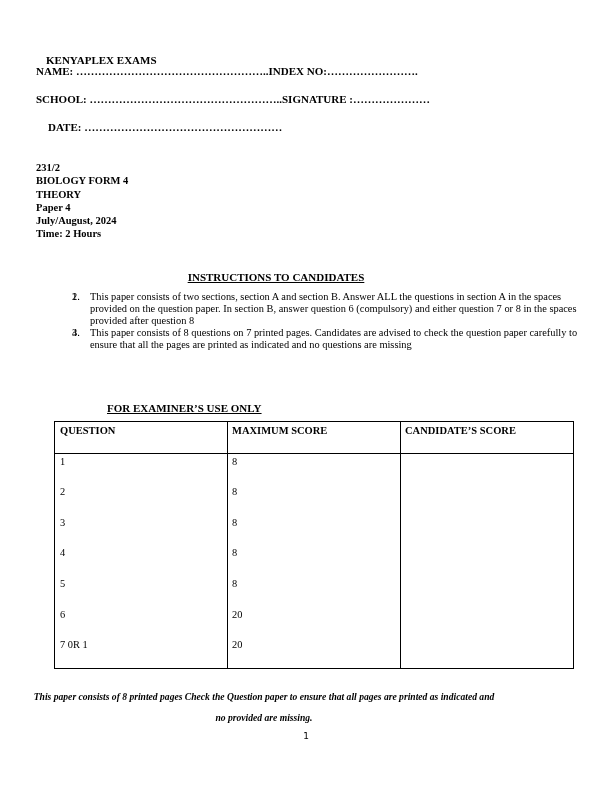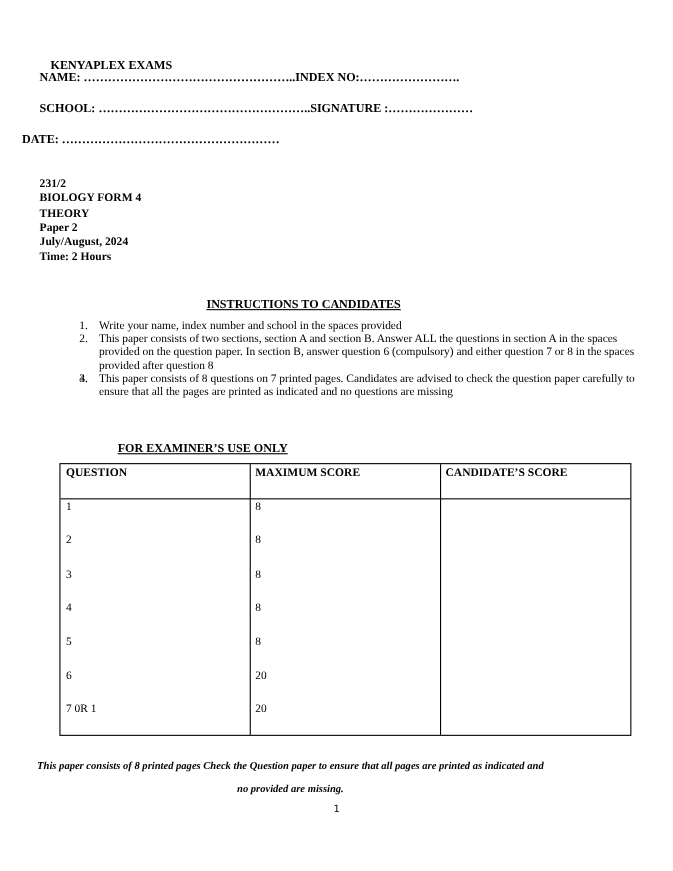--- a/index.html
+++ b/index.html
@@ -20,35 +20,35 @@
   .cell { position:absolute; font-size:10.4px; }
   .footer { left:0; width:528px; text-align:center; font-size:9.6px; font-weight:bold; font-style:italic; }
   .pgnum { left:0; width:612px; text-align:center; top:731px; font-size:9px; font-family:"DejaVu Sans", sans-serif; }
 </style>
 </head>
 <body>
 
 <div class="abs hdr" style="left:36px;top:54px;margin-left:10px;">KENYAPLEX EXAMS</div>
 <div class="abs hdr" style="left:36px;top:65px;">NAME: ……………………………………………..INDEX NO:…………………….</div>
 <div class="abs hdr" style="left:36px;top:93px;">SCHOOL: ……………………………………………..SIGNATURE :…………………</div>
-<div class="abs hdr" style="left:20px;top:121px;">DATE: ………………………………………………</div>
+<div class="abs hdr" style="left:48px;top:121px;">DATE: ………………………………………………</div>
 
 <div class="abs meta">
   <div>231/2</div>
   <div>BIOLOGY FORM 4</div>
   <div>THEORY</div>
-  <div>Paper 2</div>
+  <div>Paper 4</div>
   <div>July/August, 2024</div>
   <div>Time: 2 Hours</div>
 </div>
 
 <div class="abs instr-title">INSTRUCTIONS TO CANDIDATES</div>
 
 <ol class="instr">
-  <li><span class="num">1.</span><span>Write your name, index number and school in the spaces provided</span></li>
+  <li><span class="num">1.</span></li>
   <li><span class="num">2.</span><span>This paper consists of two sections, section A and section B. Answer ALL the questions in section A in the spaces provided on the question paper. In section B, answer question 6 (compulsory) and either question 7 or 8 in the spaces provided after question 8</span></li>
   <li><span class="num">3.</span></li>
   <li><span class="num">4.</span><span>This paper consists of 8 questions on 7 printed pages. Candidates are advised to check the question paper carefully to ensure that all the pages are printed as indicated and no questions are missing</span></li>
 </ol>
 
 <div class="abs examiner">FOR EXAMINER’S USE ONLY</div>
 
 <div class="tbl">
   <div class="vline" style="left:172px;"></div>
   <div class="vline" style="left:345px;"></div>

